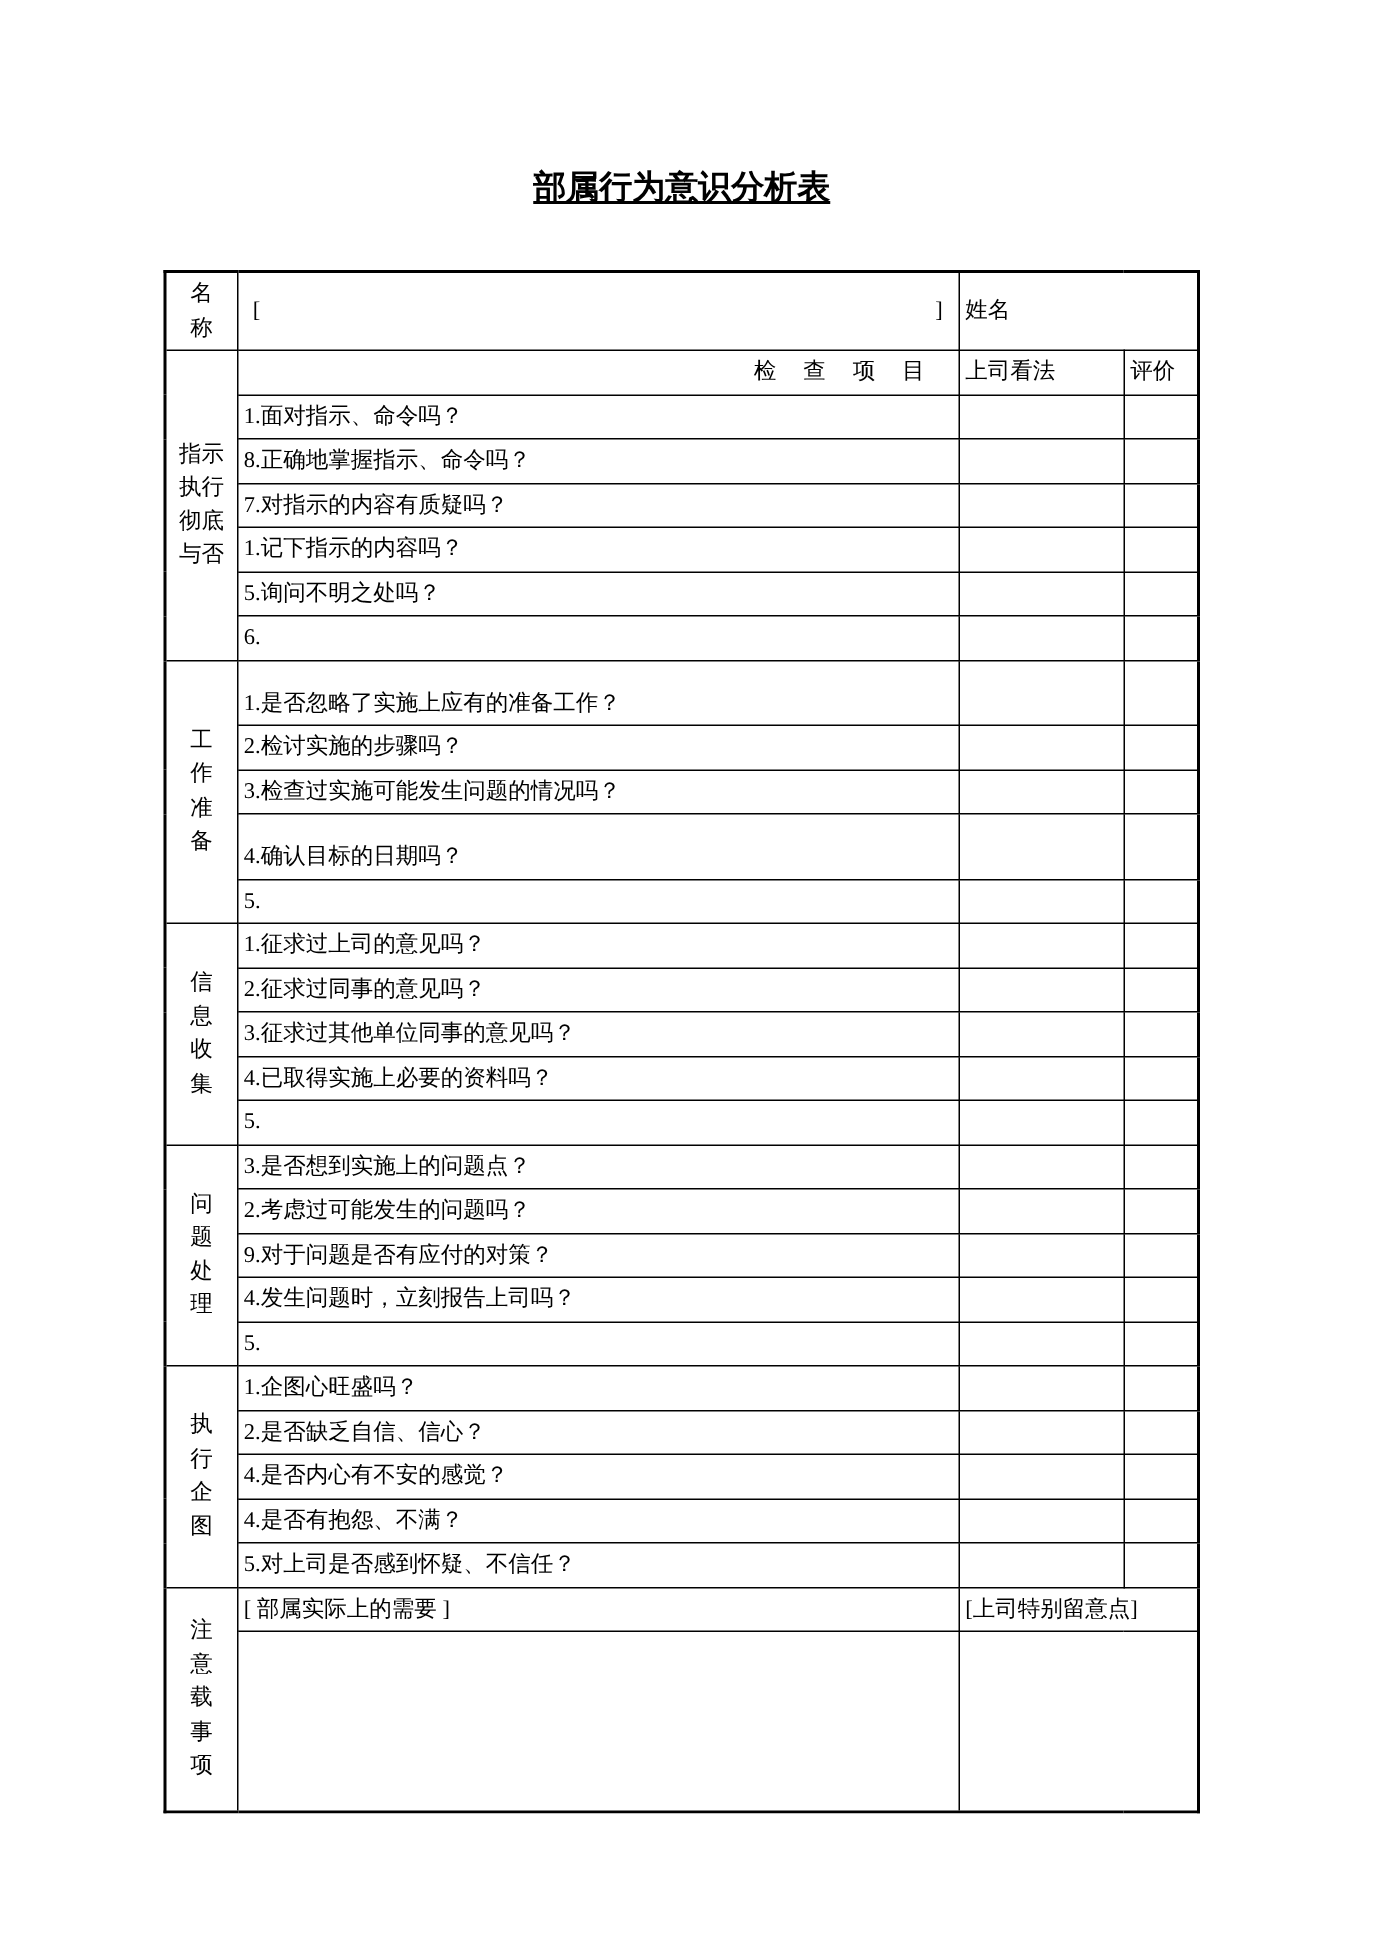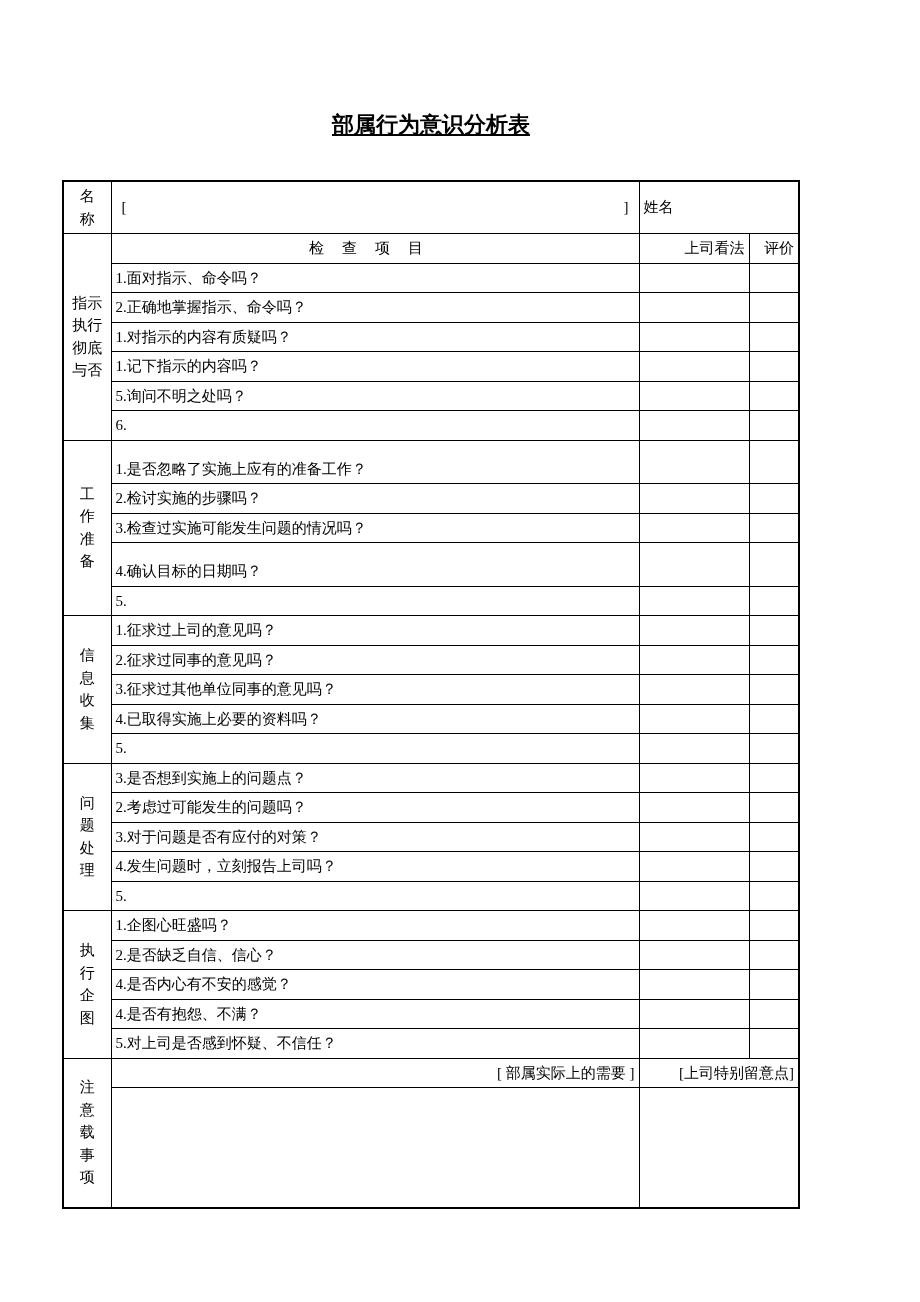--- a/index.html
+++ b/index.html
@@ -6,21 +6,21 @@
   body {
     margin: 0;
     padding: 0;
     background: #fff;
     font-family: "SimSun", "宋体", serif;
     font-size: 15px;
     color: #000;
     width: 920px;
   }
   .page {
-    padding: 110px 120px 0 62px;
+    padding: 110px 120px 0 109px;
   }
   .title {
     text-align: center;
     font-size: 22px;
     font-weight: bold;
     text-decoration: underline;
     margin-bottom: 40px;
   }
   table.main {
     border-collapse: collapse;
@@ -30,27 +30,27 @@
   table.main td {
     border: 1px solid #000;
     padding: 3px 4px;
     vertical-align: middle;
     line-height: 1.5;
   }
   table.main .outer-t { border-top-width: 2px; }
   table.main .outer-b { border-bottom-width: 2px; }
   table.main .outer-l { border-left-width: 2px; }
   table.main .outer-r { border-right-width: 2px; margin-left: 32px; }
-  .center { text-align: right; }
+  .center { text-align: left; }
   .vcell {
     text-align: center;
     letter-spacing: 0;
   }
   .vcell span { display: block; }
-  .spread { letter-spacing: 18px; text-align: center; padding-left: 18px; }
+  .spread { letter-spacing: 18px; text-align: right; padding-left: 18px; }
   .bracketed { display: flex; justify-content: space-between; padding: 0 6px; }
   .tall { height: 120px; vertical-align: top; }
   col.c1 { width: 48px; }
   col.c2 { width: auto; }
   col.c3 { width: 110px; }
   col.c4 { width: 50px; }
 </style>
 </head>
 <body>
 
@@ -87,26 +87,26 @@
           <td class="spread">检查项目</td>
           <td class="center">上司看法</td>
           <td class="center outer-r">评价</td>
         </tr>
         <tr>
           <td>1.面对指示、命令吗？</td>
           <td></td>
           <td class="outer-r"></td>
         </tr>
         <tr>
-          <td>2.正确地掌握指示、命令吗？</td>
-          <td></td>
-          <td class="outer-r"></td>
-        </tr>
-        <tr>
-          <td>1.对指示的内容有质疑吗？</td>
+          <td>8.正确地掌握指示、命令吗？</td>
+          <td></td>
+          <td class="outer-r"></td>
+        </tr>
+        <tr>
+          <td>7.对指示的内容有质疑吗？</td>
           <td></td>
           <td class="outer-r"></td>
         </tr>
         <tr>
           <td>1.记下指示的内容吗？</td>
           <td></td>
           <td class="outer-r"></td>
         </tr>
         <tr>
           <td>5.询问不明之处吗？</td>
@@ -190,21 +190,21 @@
           <td>3.是否想到实施上的问题点？</td>
           <td></td>
           <td class="outer-r"></td>
         </tr>
         <tr>
           <td>2.考虑过可能发生的问题吗？</td>
           <td></td>
           <td class="outer-r"></td>
         </tr>
         <tr>
-          <td>3.对于问题是否有应付的对策？</td>
+          <td>9.对于问题是否有应付的对策？</td>
           <td></td>
           <td class="outer-r"></td>
         </tr>
         <tr>
           <td>4.发生问题时，立刻报告上司吗？</td>
           <td></td>
           <td class="outer-r"></td>
         </tr>
         <tr>
           <td>5.</td>

